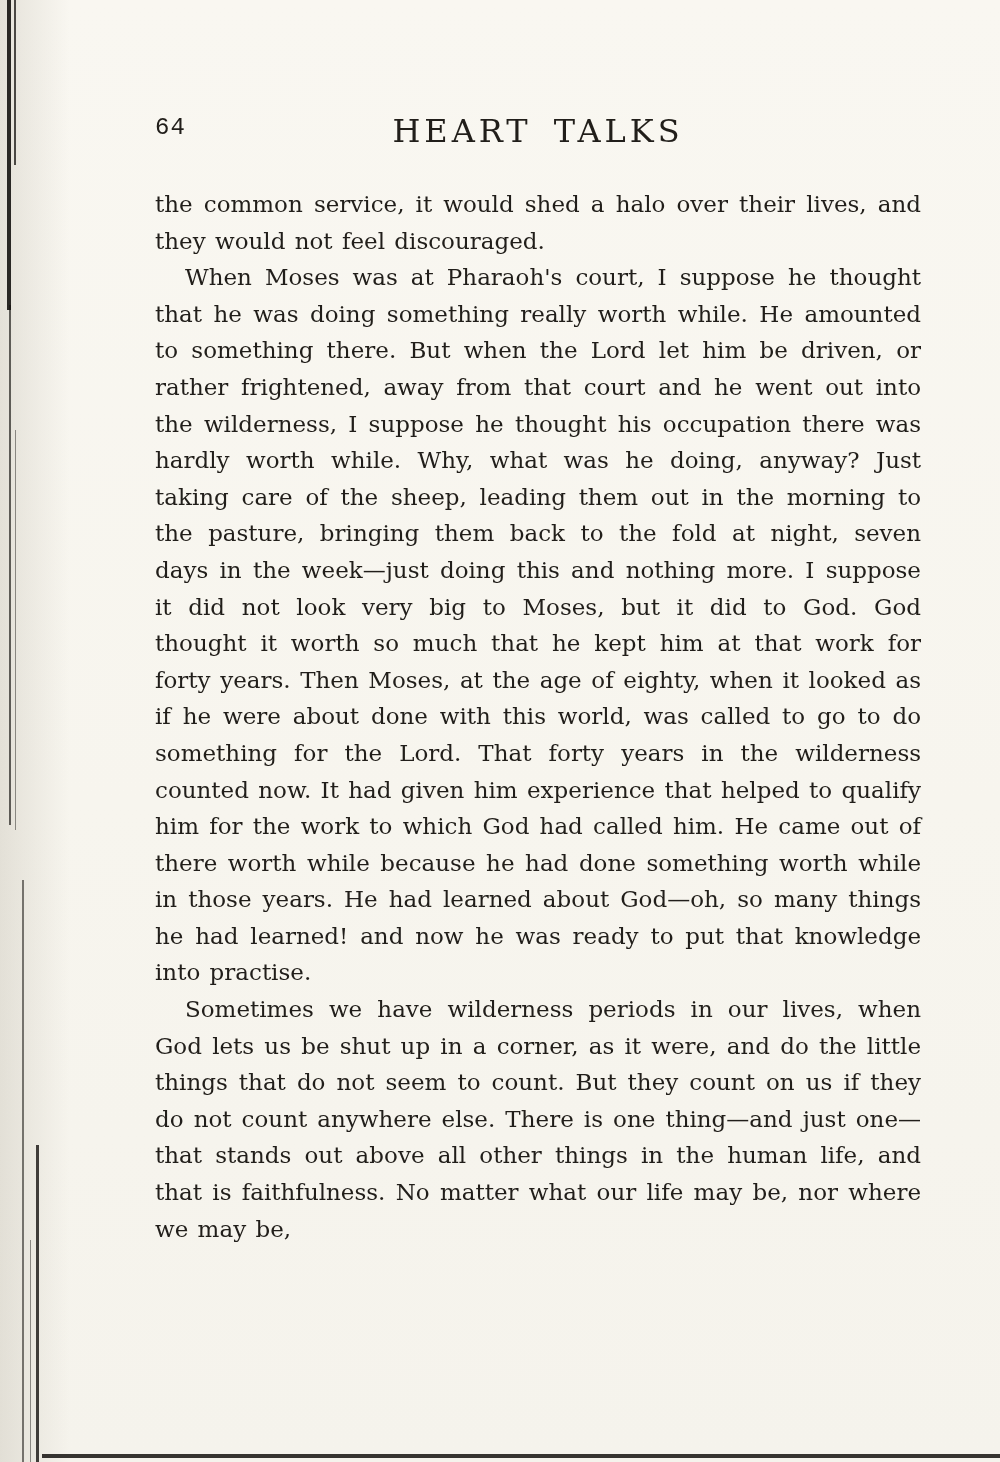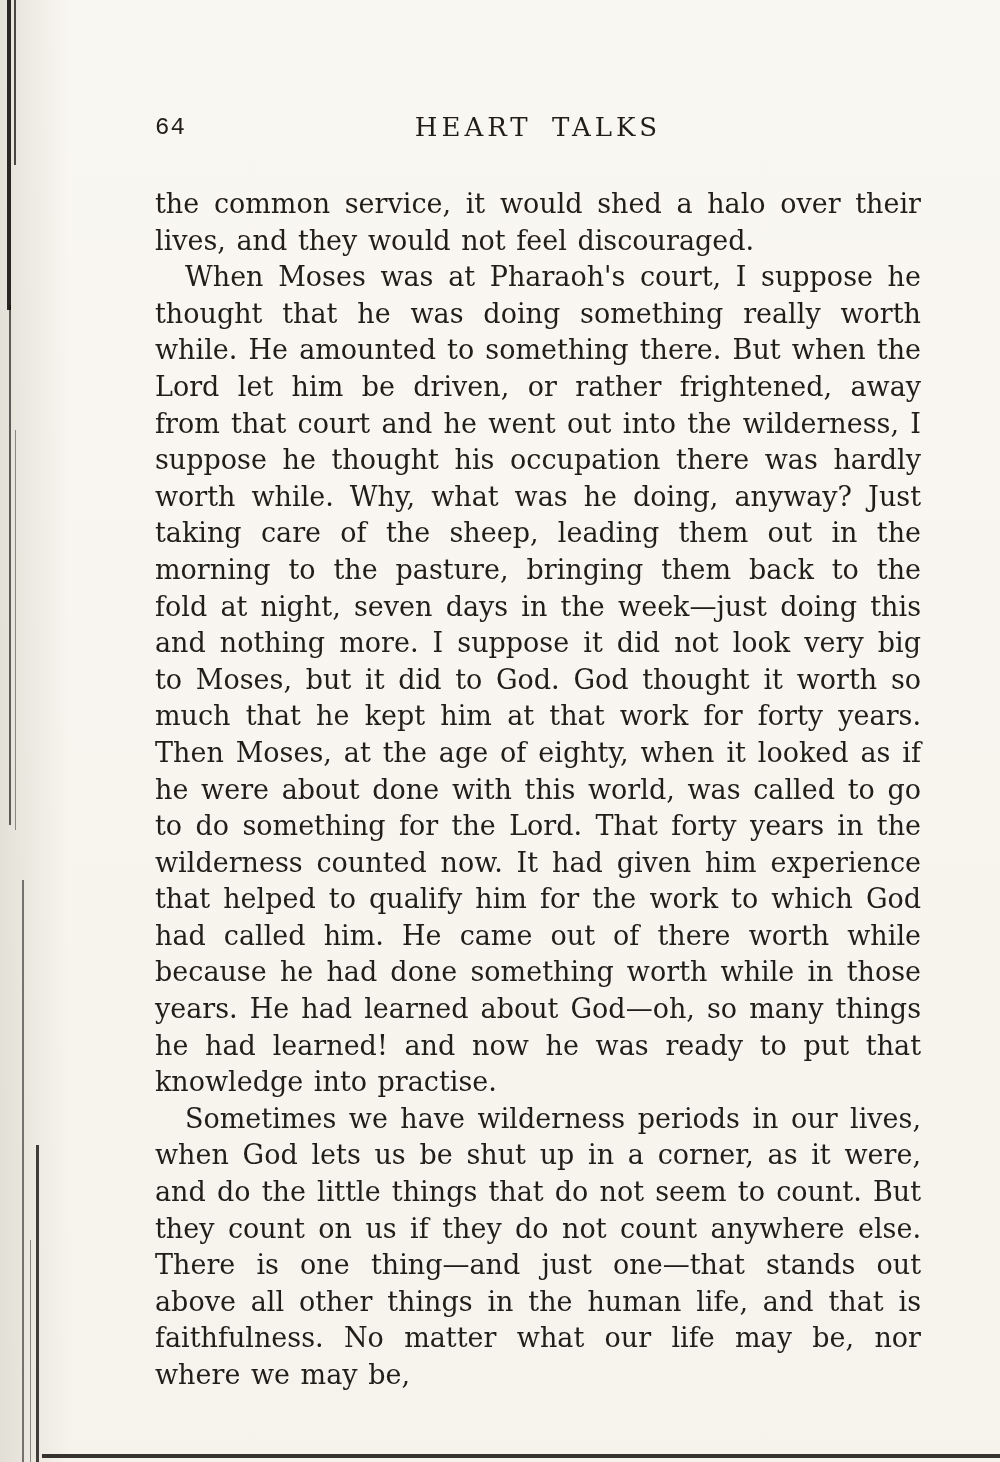--- a/index.html
+++ b/index.html
@@ -47,31 +47,31 @@
     position: absolute;
     left: 0;
     top: 2px;
     font-size: 24px;
     letter-spacing: 1px;
     font-family: Liberation Mono, monospace;
   }
   .running-title {
     display: block;
     text-align: center;
-    font-size: 26px;
+    font-size: 32px;
     letter-spacing: 4px;
     word-spacing: 8px;
   }
 
   .page-body {
     position: absolute;
     left: 155px;
     top: 186px;
     width: 766px;
-    font-size: 27px;
+    font-size: 23px;
     line-height: 36.6px;
     text-align: justify;
     word-spacing: 2px;
   }
   .page-body p {
     margin: 0;
     padding: 0;
   }
   .page-body p.indent {
     text-indent: 30px;

